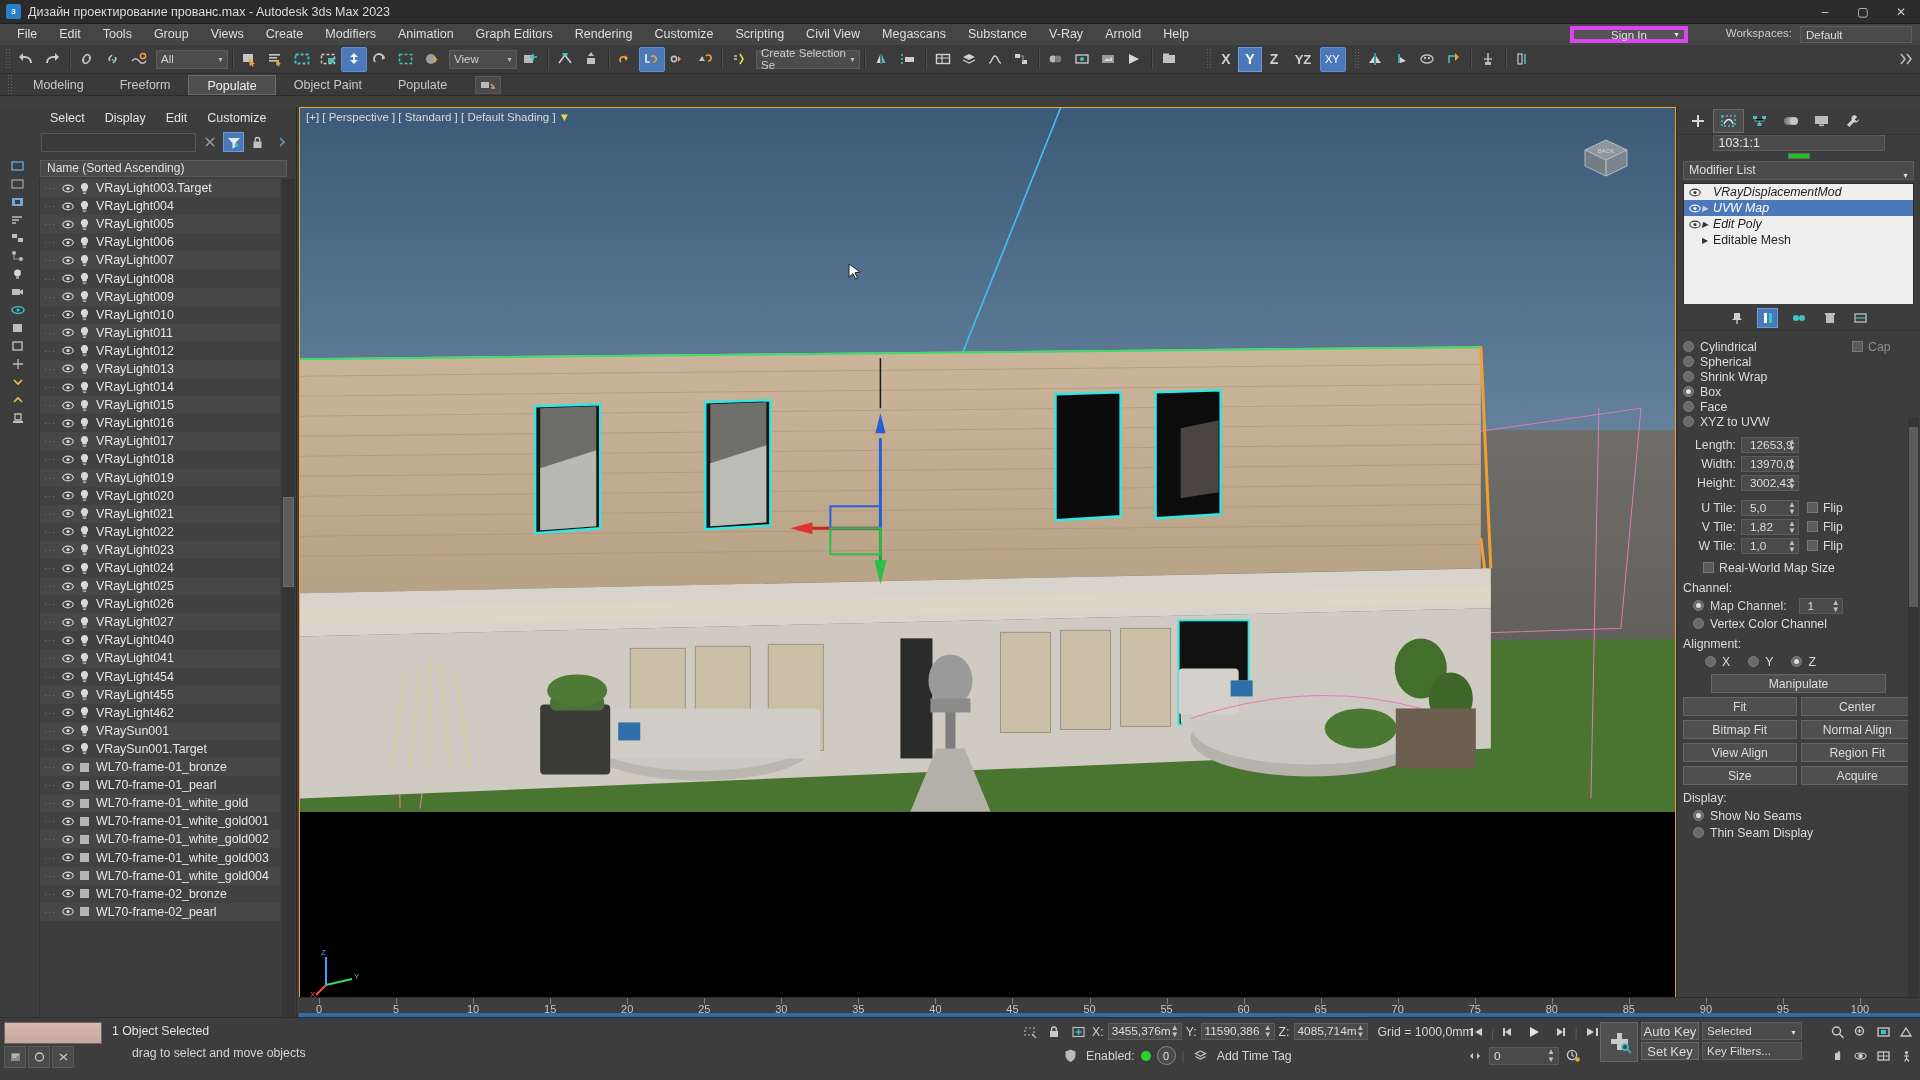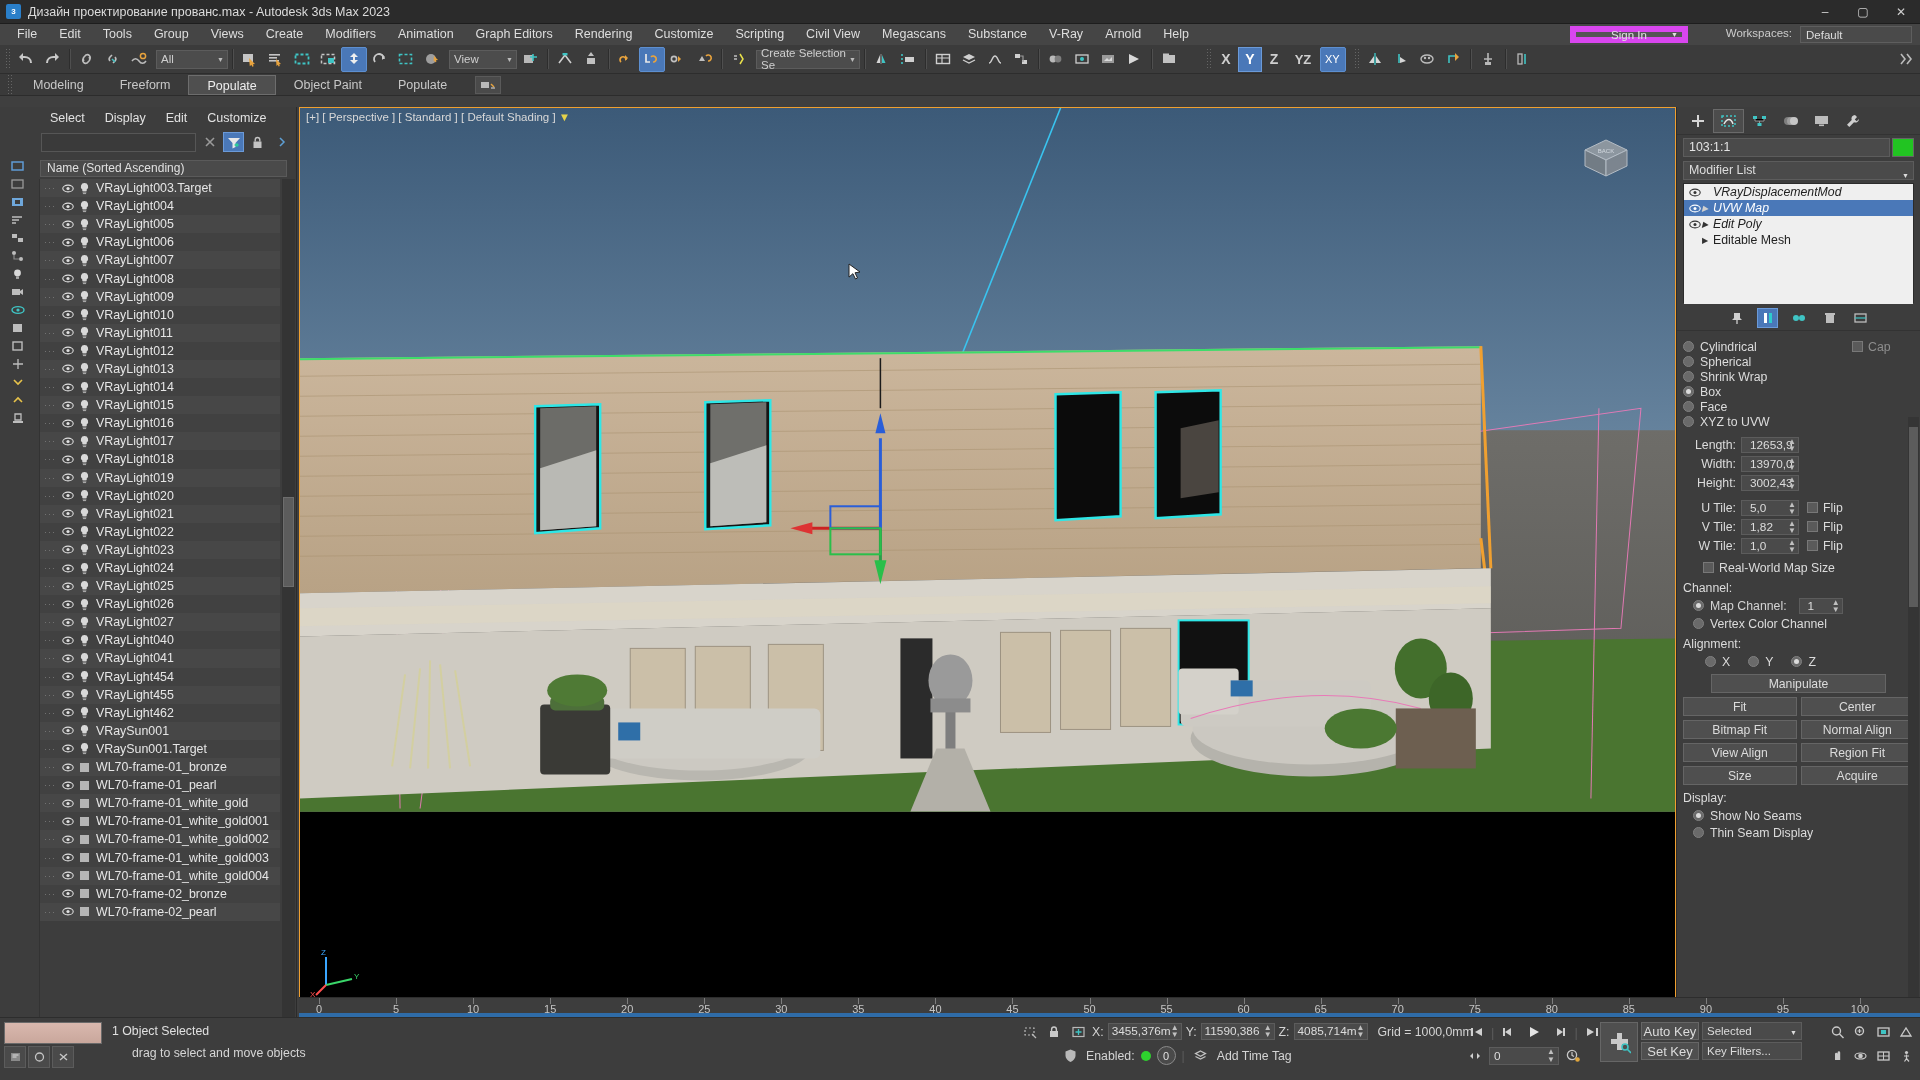--- a/index.html
+++ b/index.html
@@ -27,21 +27,21 @@
     color:#cfcfcf; font-size:12px; }
 
   
   .menubar{
     height:21px; background:#454545; display:flex; align-items:center;
     padding-left:6px; position:relative;
   }
   .menubar .mi{ padding:0 11px; height:21px; line-height:21px; font-size:12.5px; color:#dedede; white-space:nowrap; }
   .signin{
     position:absolute; right:232px; top:2px; width:118px; height:17px;
-    background:#555; border:6px solid #d946ef; font-size:11.5px; color:#e0e0e0;
+    background:#555; border:4px solid #d946ef; font-size:11.5px; color:#e0e0e0;
     display:flex; align-items:center; justify-content:center;
   }
   .signin .arr{ position:absolute; right:4px; font-size:7px; }
   .wsp{ position:absolute; right:128px; top:3px; font-size:11.5px; color:#ccc;}
   .wsdd{ position:absolute; right:8px; top:2px; width:112px; height:17px; background:#4a4a4a;
     border:1px solid #5e5e5e; font-size:11.5px; color:#ddd; padding-left:5px; line-height:16px;}
 
   
   .toolbar{
     height:29px; background:#3b3b3b; display:flex; align-items:center;
@@ -124,21 +124,21 @@
   #sky{ position:absolute; inset:0; }
 
   
   .cp{ position:absolute; right:0; top:107px; width:244px; bottom:63px; background:#3d3d3d;
     border-left:1px solid #2b2b2b;}
   .cptabs{ height:28px; display:flex; align-items:center; padding-left:5px; gap:0px;
     border-bottom:1px solid #333;}
   .cptab{ width:31px;height:24px;display:flex;align-items:center;justify-content:center;
     border:1px solid transparent;}
   .cptab.sel{ background:#4c4c4c; border:1px solid #6a6a6a;}
-  .cpname{ height:24px; display:flex; align-items:center; padding:0 6px; gap:2px;}
+  .cpname{ height:24px; display:flex; align-items:center; padding:0 6px; gap:2px;flex-direction:column;}
   .cpname input{ flex:1; height:19px; background:#4a4a4a; border:1px solid #5c5c5c;
     color:#e4e4e4; font-size:12.4px; padding:0 5px; font-family:inherit;}
   .cpswatch{ width:22px; height:19px; background:#22c422; border:1px solid #666;}
   .modlistdd{ margin:2px 6px 0 6px; height:19px; background:#4a4a4a; border:1px solid #5c5c5c;
     font-size:12.4px; color:#dcdcdc; padding-left:5px; line-height:17px; position:relative;}
   .modlistdd .cr{ position:absolute;right:4px;top:5px;font-size:7px;}
   .stack{ margin:3px 6px 0 6px; height:120px; background:#3a3a3a; border:1px solid #2b2b2b;}
   .srow{ height:16px; display:flex; align-items:center; font-size:12.3px; padding-left:3px;
      font-style:italic; color:#e2e2e2; background:#fff0;}
   .srow.white{ background:#efefef; color:#222; }

